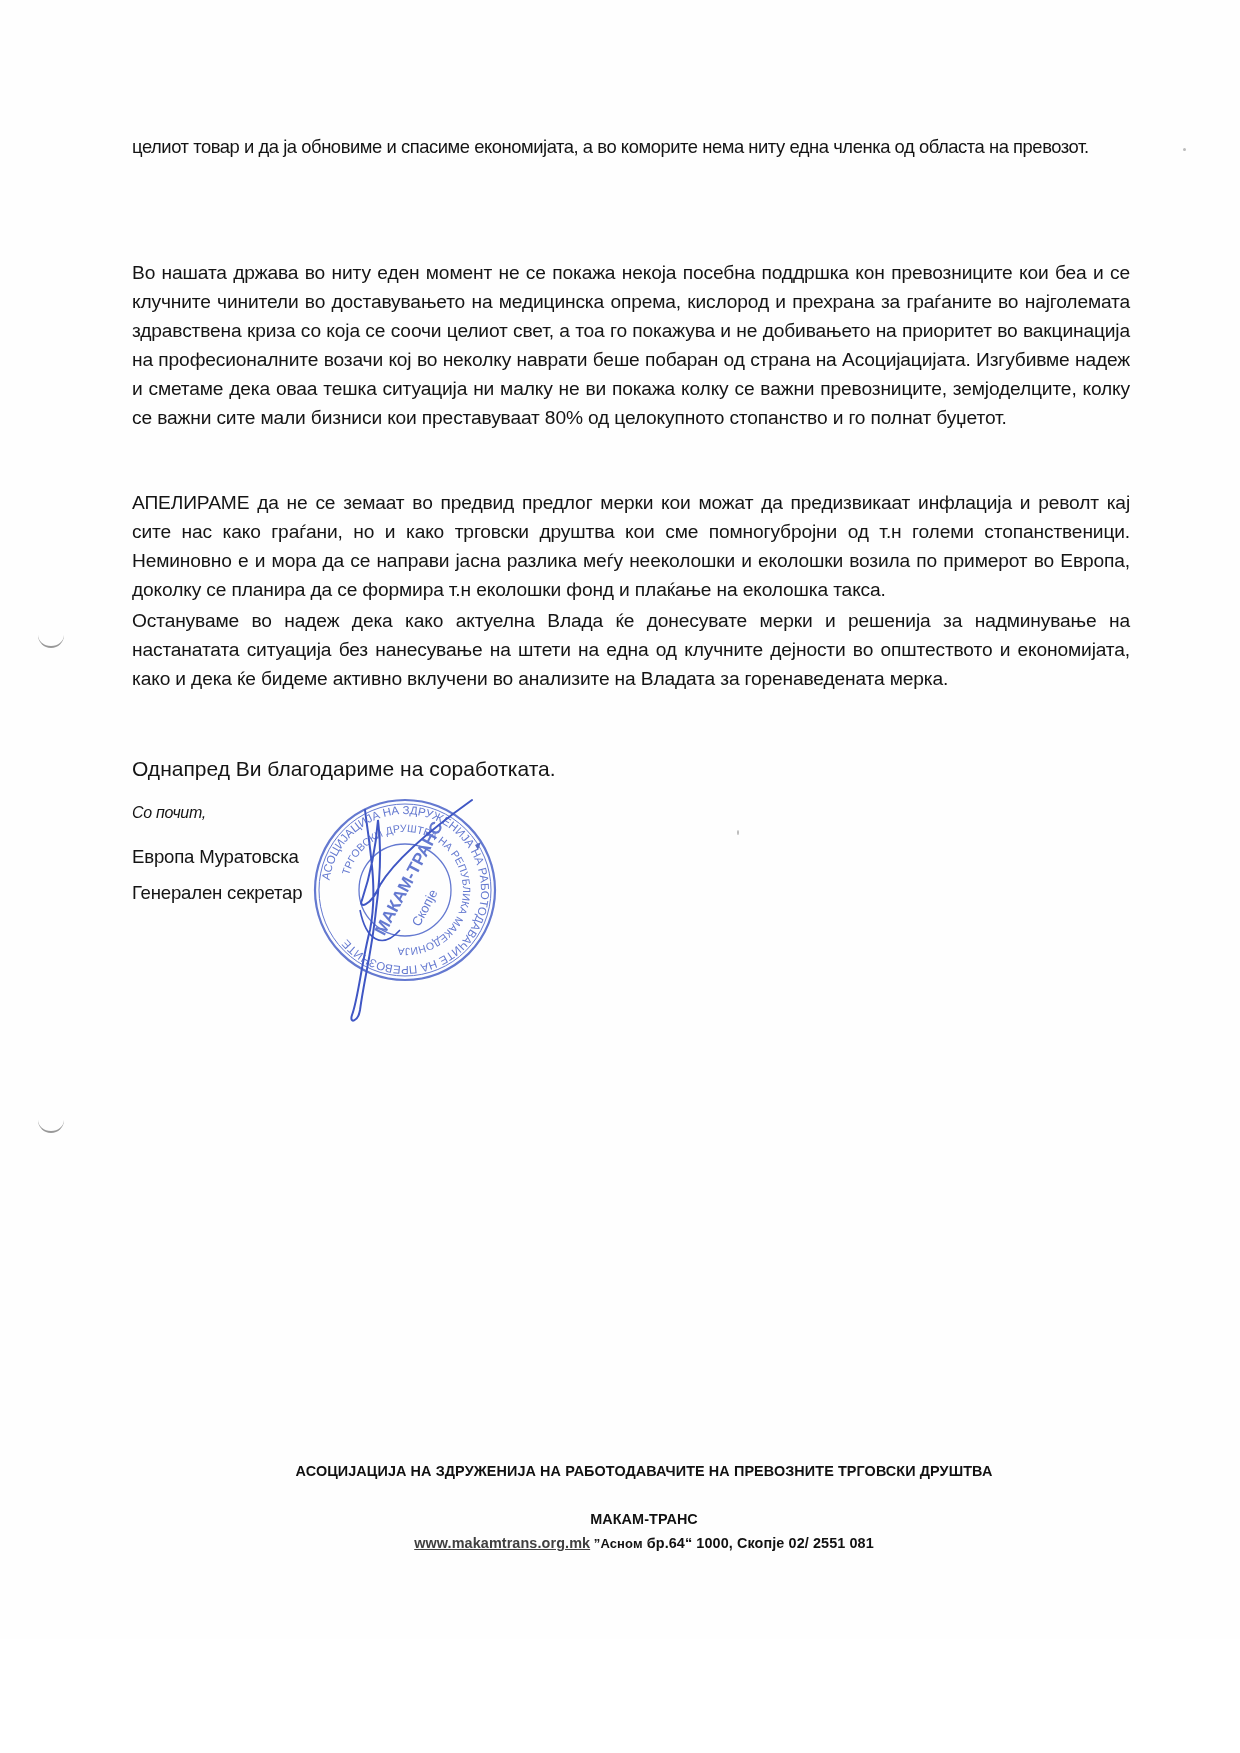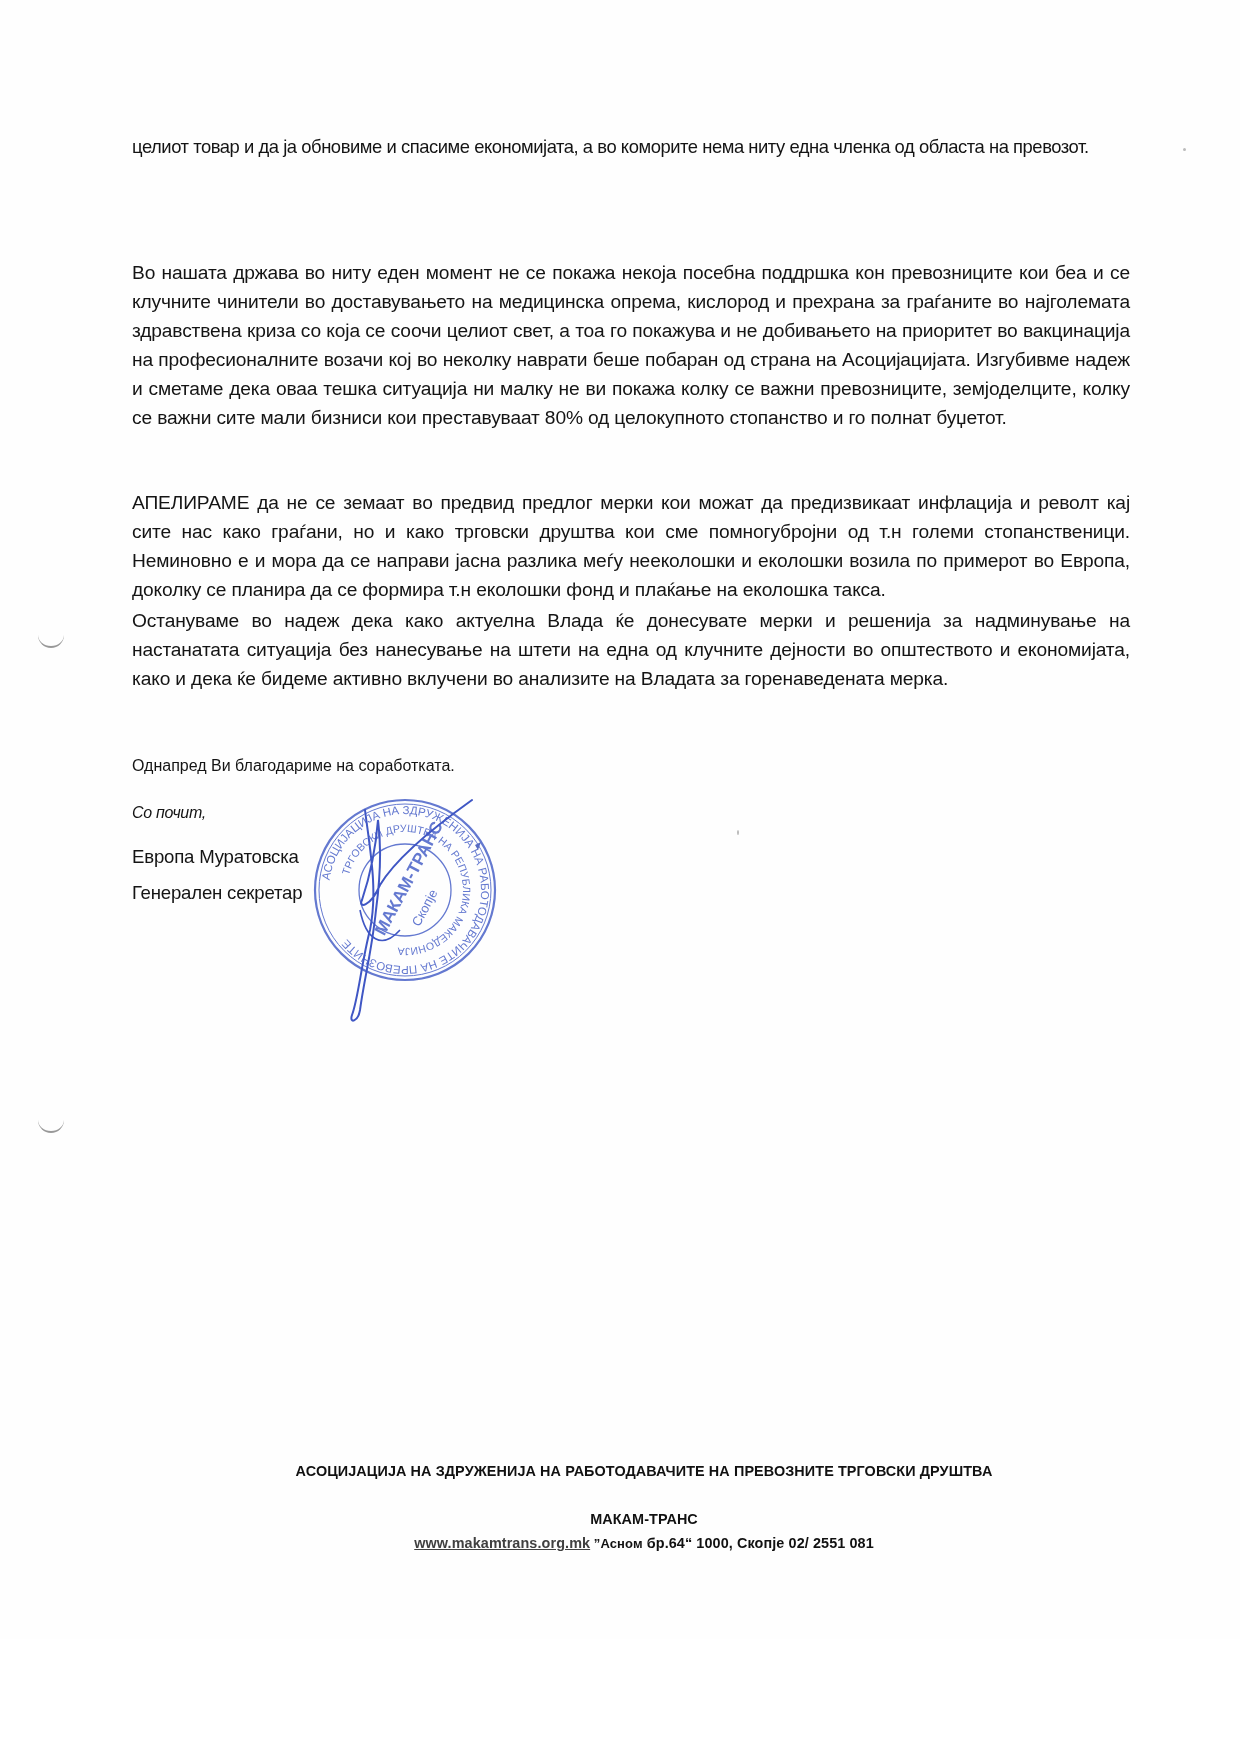--- a/index.html
+++ b/index.html
@@ -4,21 +4,21 @@
 <style>
   html, body { margin: 0; padding: 0; background: #ffffff; }
   body { width: 1240px; height: 1753px; position: relative; overflow: hidden; font-family: "Liberation Sans", "DejaVu Sans", sans-serif; color: #141414; }
   .page { position: absolute; left: 0; top: 0; width: 1240px; height: 1639px; background: #fefefe; }
   .body-text { position: absolute; left: 132px; width: 998px; font-size: 19.2px; line-height: 29px; text-align: justify; letter-spacing: -0.15px; }
   .body-text p { margin: 0; }
   .p1 { top: 132px; font-size: 18.4px; letter-spacing: -0.45px; }
   .p2 { top: 210px; margin-top: 48px; }
   .p3 { top: 444px; margin-top: 44px; }
   .p4 { top: 606px; }
-  .p5 { top: 757px; position:absolute; left:132px; font-size:16px; white-space:nowrap; }
+  .p5 { top: 757px; position:absolute; left:132px; font-size:21px; white-space:nowrap; }
   .p6 { top: 804px; position:absolute; left:132px; font-size:16px; white-space:nowrap; letter-spacing:-0.3px;font-style:italic; }
   .p7 { top: 846px; position:absolute; left:132px; font-size:18.6px; white-space:nowrap; letter-spacing:-0.2px; }
   .p8 { top: 882px; position:absolute; left:132px; font-size:18.6px; white-space:nowrap; letter-spacing:-0.2px; }
   .stamp { position: absolute; left: 300px; top: 790px; width: 210px; height: 240px; }
   .hole { position: absolute; width: 26px; height: 14px; border-bottom: 2px solid #777; border-radius: 0 0 14px 14px; opacity: .75; }
   .footer { position: absolute; left: 0; width: 1240px; text-align: center; font-weight: bold; font-size: 14.4px; color: #111; letter-spacing: 0.1px; padding-left: 24px; }
   .f1 { top: 1463px; }
   .f2 { top: 1487px; }
   .f3 { top: 1511px; }
   .f4 { top: 1535px; }

